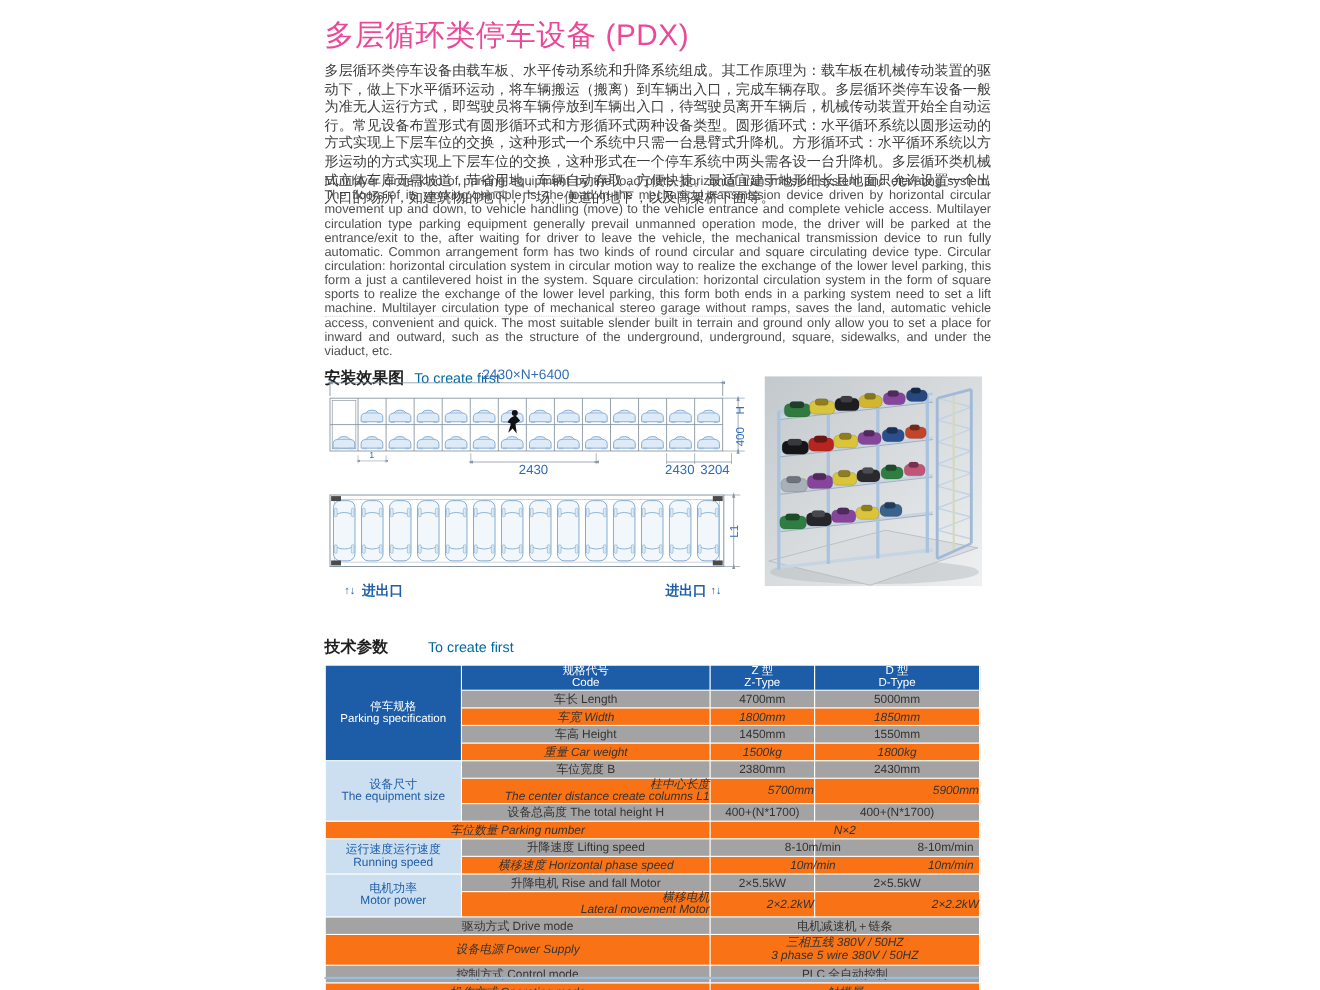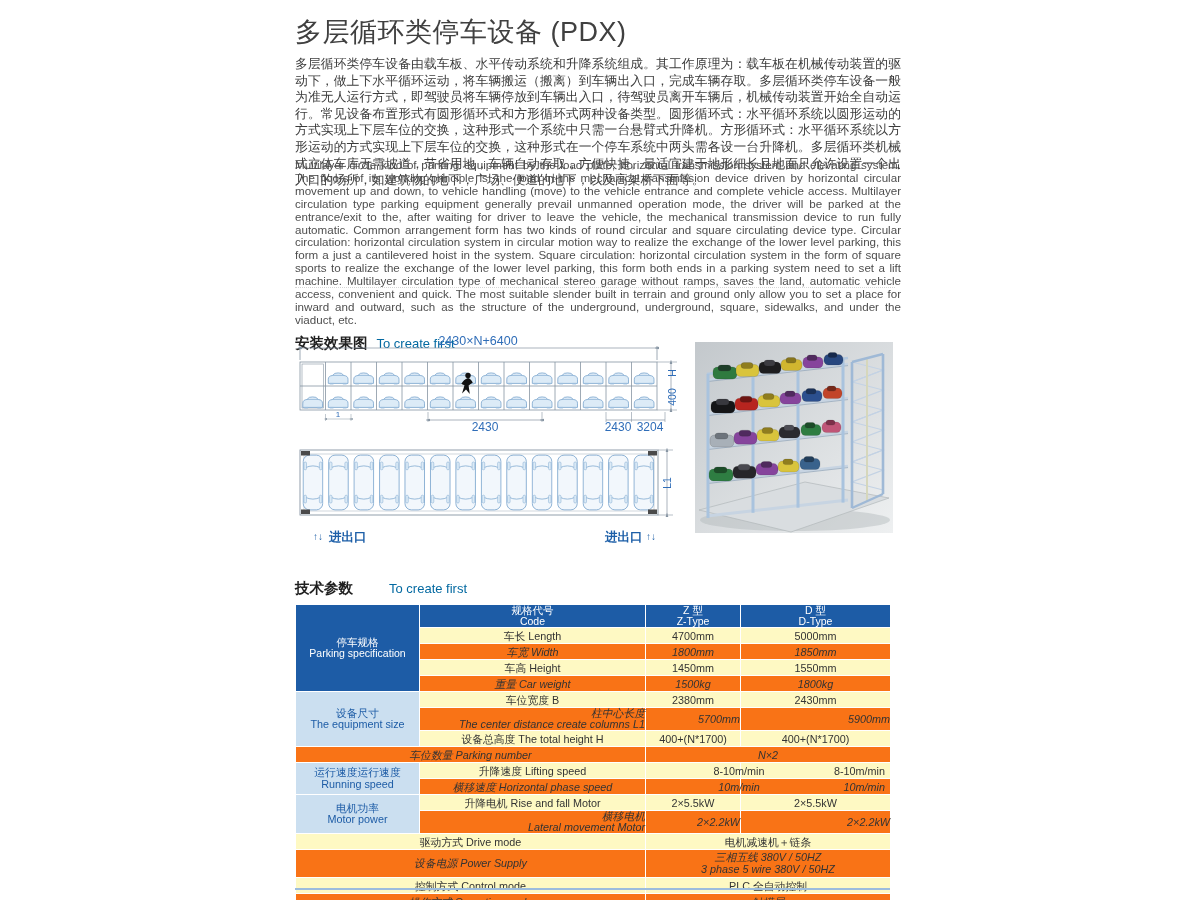--- a/index.html
+++ b/index.html
@@ -1,36 +1,36 @@
 <!DOCTYPE html>
 <html><head>
 <meta charset="utf-8">
 <style>
   html,body{margin:0;padding:0;background:#ffffff;}
   .page{position:relative;width:1200px;height:900px;background:#fff;overflow:hidden;
         font-family:"Liberation Sans","DejaVu Sans",sans-serif;}
-  .title{position:absolute;left:295px;top:14px;font-size:27px;font-weight:500;color:#404040;letter-spacing:0.5px;}
+  .title{position:absolute;left:295px;top:14px;font-size:27px;font-weight:500;color:#ec4899;letter-spacing:0.5px;}
   .para-zh{position:absolute;left:295px;top:56px;width:606px;font-size:12.8px;line-height:16.6px;color:#3b3b3b;text-align:justify;}
   .para-en{position:absolute;left:295px;top:159px;width:606px;font-size:11.6px;line-height:12.9px;color:#4e4e4e;text-align:justify;}
   .dotted-sep{position:absolute;left:295px;top:287px;width:600px;border-top:1px dotted #d6d6d6;}
   .sec-head{position:absolute;left:295px;display:flex;align-items:baseline;gap:9px;}
   .sec-head .zh{font-size:14.5px;font-weight:600;color:#1f1f1f;}
   .sec-head .en{font-size:13px;color:#0369a1;}
   .sec1{top:296px;margin-top:38px;} .sec2{top:579px;gap:36px;}
   .diagram{position:absolute;left:295px;top:335px;width:400px;height:215px;}
   .photo{position:absolute;left:695px;top:342px;width:198px;height:191px;}
   
   .spec-table{position:absolute;left:295px;top:604px;width:595px;border-collapse:collapse;table-layout:fixed;
               font-size:10.8px;color:#333;}
   .spec-table td{border:1px solid #ffffff;text-align:center;vertical-align:middle;padding:0;line-height:12px;overflow:visible;}
   .spec-table tr.h1 td{height:15px;}
   .spec-table tr.h2 td{height:22px;line-height:10.8px;text-align:right;}
   .spec-table tr.h3 td{height:27px;line-height:11.5px;}
   .spec-table tr.t-head td{height:21px;background:#1d5ca6;color:#fff;font-size:10.5px;line-height:11px;margin-top:37px;}
-  .spec-table tr.lt td{background:#fef9c3;}
+  .spec-table tr.lt td{background:#a3a3a3;}
   .spec-table tr.wh td{background:#f97316;font-style:italic;}
   .spec-table td.g-dark{background:#1d5ca6 !important;color:#fff;line-height:12.5px;}
   .spec-table td.g-light{background:#cbdff0 !important;color:#1d5ca6;line-height:11.5px;}
   .spec-table td .shift-z{display:inline-block;transform:translateX(46px);}
   .spec-table td.d-right{text-align:right;padding-right:5px;}
   .tbl-bottom{position:absolute;left:295px;top:888px;width:595px;border-top:2px solid #9cbcdd;}
   svg text{font-family:"Liberation Sans","DejaVu Sans",sans-serif;}
 </style>
 </head>
 <body>

